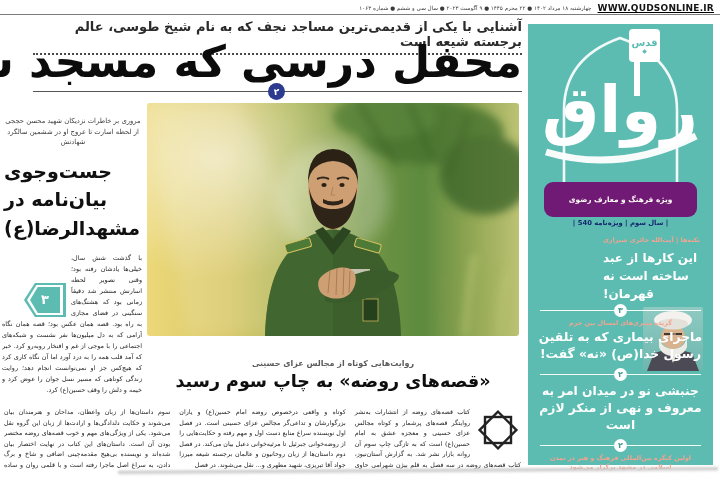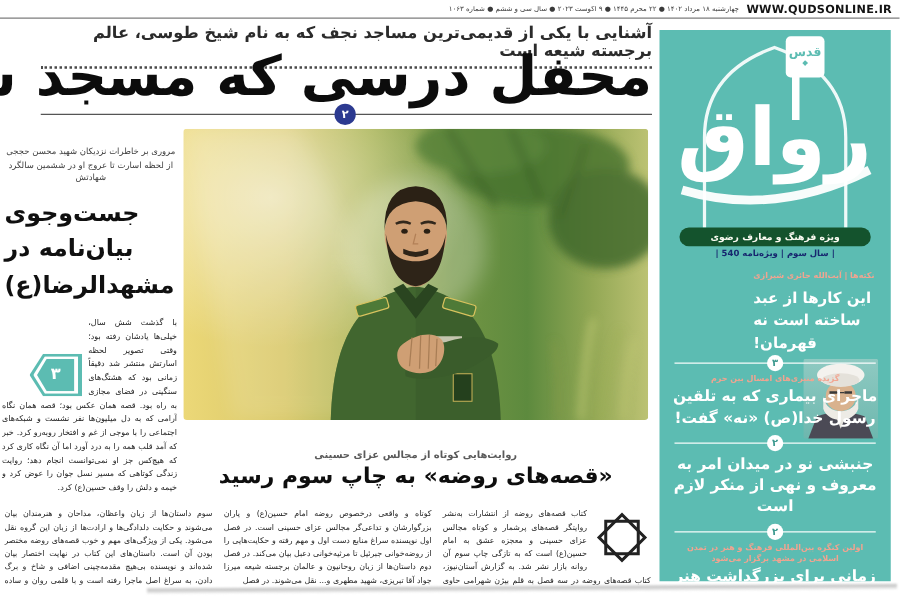--- a/index.html
+++ b/index.html
@@ -3,21 +3,21 @@
 <meta charset="utf-8">
 <style>
   * { margin:0; padding:0; box-sizing:border-box; }
   html,body { width:720px; height:480px; background:#ffffff; overflow:hidden; }
   body { font-family:"DejaVu Sans", sans-serif; direction:rtl; }
   #page { position:relative; width:720px; height:480px; background:#fff; }
 
   
   .hdr { position:absolute; top:0; left:0; width:720px; height:15px;
          border-bottom:1px solid #7d7d7d; padding:2px 6px 0 6px;
-         display:flex; flex-direction:row; align-items:center; gap:6px; }
+         display:flex; flex-direction:row; align-items:center; gap:6px;text-decoration:underline; }
   .hdr-url { direction:ltr; font-weight:bold; font-size:9px; letter-spacing:.2px; color:#141414; text-decoration:none; }
   .hdr-date { font-size:5.6px; color:#3a3a3a; white-space:nowrap; overflow:hidden; }
 
   
   .lead-kicker { position:absolute; top:19px; left:33px; width:489px; text-align:right;
                  font-size:13px; font-weight:bold; color:#2b2b2b;
                  border-bottom:2px dotted #4a4a4a; padding-bottom:4px; }
   .lead-headline { position:absolute; top:33px; left:33px; width:489px; text-align:center;
                    font-size:44px; font-weight:bold; color:#0c0c0c; white-space:nowrap; line-height:1.3; }
   .lead-rule { position:absolute; top:91px; left:33px; width:489px; border-top:1px solid #555; }
@@ -57,21 +57,21 @@
   .star-wrap { float:right; width:46px; height:46px; margin:0 0 2px 5px; }
 
   
   .sb { position:absolute; top:24px; left:528px; width:185px; height:441px;
         background:#5cbcb2; color:#fff; text-align:center; }
   .sb-mast { position:relative; width:185px; height:158px; }
   .sb-logo { position:absolute; top:5px; left:101px; width:31px; height:33px; background:#fff;
              border-radius:4px; display:flex; flex-direction:column; align-items:center; justify-content:center;
              color:#5cbcb2; font-weight:bold; font-size:10px; line-height:1.1; }
   .sb-logo small { font-size:6px; }
-  .sb-pill { margin:0 16px; background:#14532d; border-radius:9px; padding:3px 4px;
+  .sb-pill { margin:0 16px; background:#701a75; border-radius:9px; padding:13px 4px;
              font-size:7.4px; font-weight:bold; color:#fdfdf4; }
   .sb-sub { margin-top:2px; font-size:6.8px; font-weight:bold; color:#17276f; }
   .sb-items { padding:0 10px; }
   .sb-item1 { margin-top:9px; display:flex; gap:4px; align-items:flex-start; height:66px;flex-direction:column; }
   .sb-item1-txt { width:102px; text-align:left; padding-left:2px; }
   .sb-kicker { font-size:6.4px; font-weight:bold; color:#f2a490; line-height:1.5; }
   .sb-h1 { margin-top:3px; font-size:12px; font-weight:bold; line-height:1.5; color:#fff; }
   .sb-photo { width:60px; height:64px; border-radius:2px; overflow:hidden; flex:none; }
   .sb-div { position:relative; height:14px; margin:1px 0; }
   .sb-div .ln { position:absolute; top:50%; left:2px; right:2px; border-top:1px solid rgba(255,255,255,.95); }

